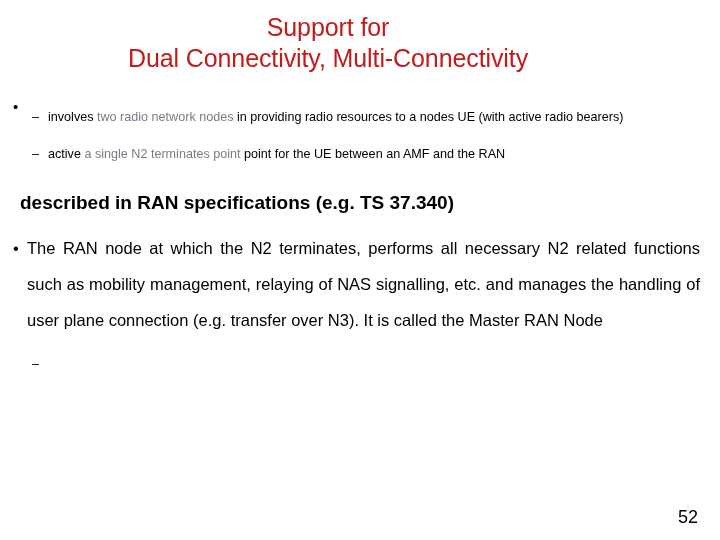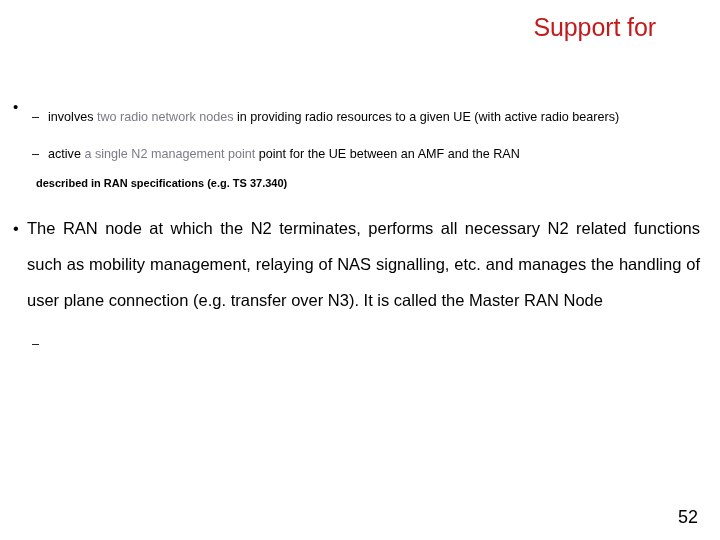--- a/index.html
+++ b/index.html
@@ -23,21 +23,21 @@
     background: #ffffff;
     box-sizing: border-box;
   }
 
   
   .title-block {
     position: absolute;
     top: 12px;
     left: 0;
     width: 656px;
-    text-align: right;
+    text-align: center;
   }
   .title-line {
     color: #C41A1A;
     font-size: 25px;
     line-height: 31px;
     font-weight: 400;
     letter-spacing: -0.1px;
     white-space: nowrap;
   }
 
@@ -77,25 +77,25 @@
     position: absolute;
     left: 32px;
     top: 0;
   }
   .lvl2.tight {
     line-height: 27px;
   }
 
   
   .bold-line {
-    padding-left: 36px;
-    font-size: 11px;
+    padding-left: 20px;
+    font-size: 19px;
     font-weight: bold;
     line-height: 22px;
-    margin-top: 4px;
+    margin-top: 24px;
   }
 
   
   .lvl1-big {
     position: relative;
     padding-left: 27px;
     padding-right: 20px;
     font-size: 16.5px;
     line-height: 36px;
     text-align: justify;
@@ -124,36 +124,37 @@
     color: #000000;
   }
 </style>
 </head>
 <body>
 
 <div class="slide">
 
   <div class="title-block">
     <div class="title-line">Support for</div>
+    <div class="title-line">Dual Connectivity, Multi-Connectivity</div>
   </div>
 
   <div class="body-block">
 
     <div class="lvl1-small">
       <span class="bullet">•</span>
     </div>
 
     <div class="lvl2">
-      <span class="dash">–</span><span>involves </span><span class="faded">two radio network nodes</span><span> in providing radio resources to a given UE (with active radio bearers)</span>
+      <span class="dash">–</span><span>involves </span><span class="faded">two radio network nodes</span><span> in providing radio resources to a nodes UE (with active radio bearers)</span>
     </div>
 
     <div class="spacer-a"></div>
 
     <div class="lvl2 tight">
-      <span class="dash">–</span><span>active </span><span class="faded">a single N2 management point</span><span> point for the UE between an AMF and the RAN</span>
+      <span class="dash">–</span><span>active </span><span class="faded">a single N2 terminates point</span><span> point for the UE between an AMF and the RAN</span>
     </div>
 
     <div class="bold-line">described in RAN specifications (e.g. TS 37.340)</div>
 
     <div class="spacer-b"></div>
 
     <div class="lvl1-big">
       <span class="bullet">•</span><span>The RAN node at which the N2 terminates, performs all necessary N2 related functions such as mobility management, relaying of NAS signalling, etc. and manages the handling of user plane connection (e.g. transfer over N3). It is called the Master RAN Node</span>
     </div>
 

